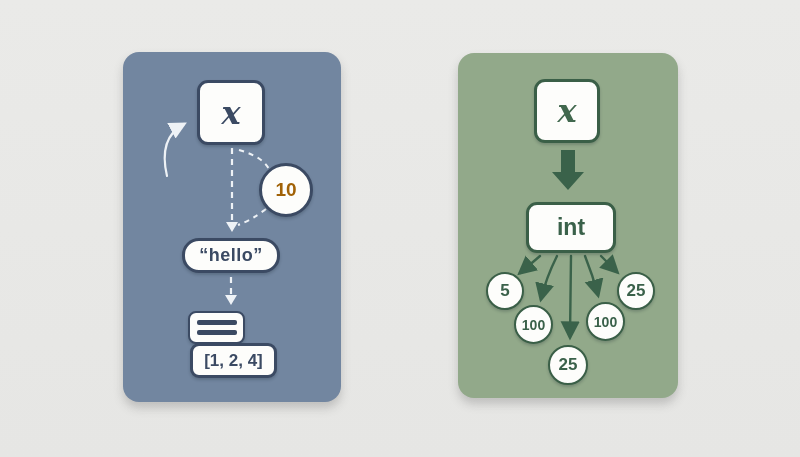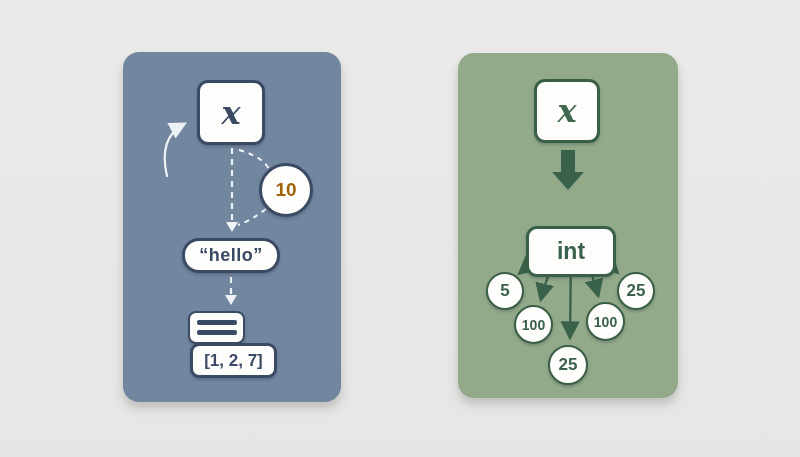--- a/index.html
+++ b/index.html
@@ -70,21 +70,21 @@
   
   .r-var {
     left: 534px; top: 79px; width: 66px; height: 64px;
     border: 3px solid #3a5f47; border-radius: 11px;
     font-family: "DejaVu Serif", serif; font-style: italic; font-weight: bold;
     font-size: 32px; color: #41684e;
   }
   .r-type {
     left: 526px; top: 202px; width: 90px; height: 51px;
     border: 3px solid #3a5f47; border-radius: 11px;
-    font-size: 23px; font-weight: bold; color: #3a614a; margin-top: 24px;
+    font-size: 23px; font-weight: bold; color: #3a614a;
   }
   .r-circle {
     border: 2.5px solid #3a5f47; border-radius: 50%;
     font-weight: bold; color: #3a614a;
   }
   .r-c0 { left: 486px; top: 272px; width: 38px; height: 38px; font-size: 17px; }
   .r-c1 { left: 514px; top: 305px; width: 39px; height: 39px; font-size: 14px; }
   .r-c2 { left: 548px; top: 345px; width: 40px; height: 40px; font-size: 17px; }
   .r-c3 { left: 586px; top: 302px; width: 39px; height: 39px; font-size: 14px; }
   .r-c4 { left: 617px; top: 272px; width: 38px; height: 38px; font-size: 17px; }
@@ -143,21 +143,21 @@
     <span>10</span>
   </div>
   <div class="node l-str">
     <span>“hello”</span>
   </div>
   <div class="node l-eq">
     <span class="bar"></span>
     <span class="bar"></span>
   </div>
   <div class="node l-list">
-    <span>[1, 2, 7]</span>
+    <span>[1, 2, 4]</span>
   </div>
 
   <div class="node r-var">
     <span>x</span>
   </div>
   <div class="node r-type">
     <span>int</span>
   </div>
   <div class="node r-circle r-c0">
     <span>5</span>

